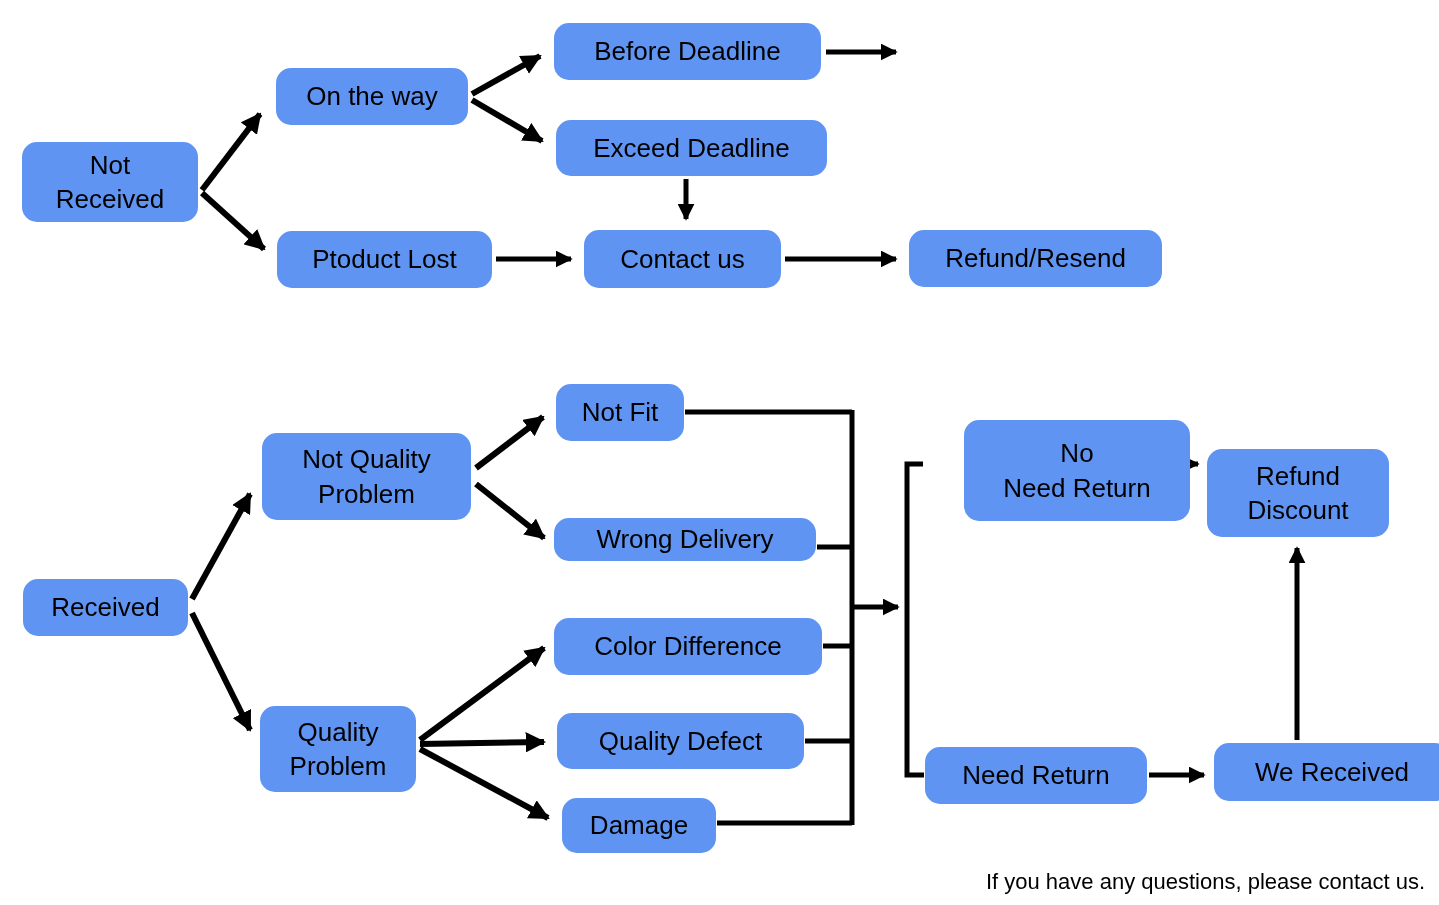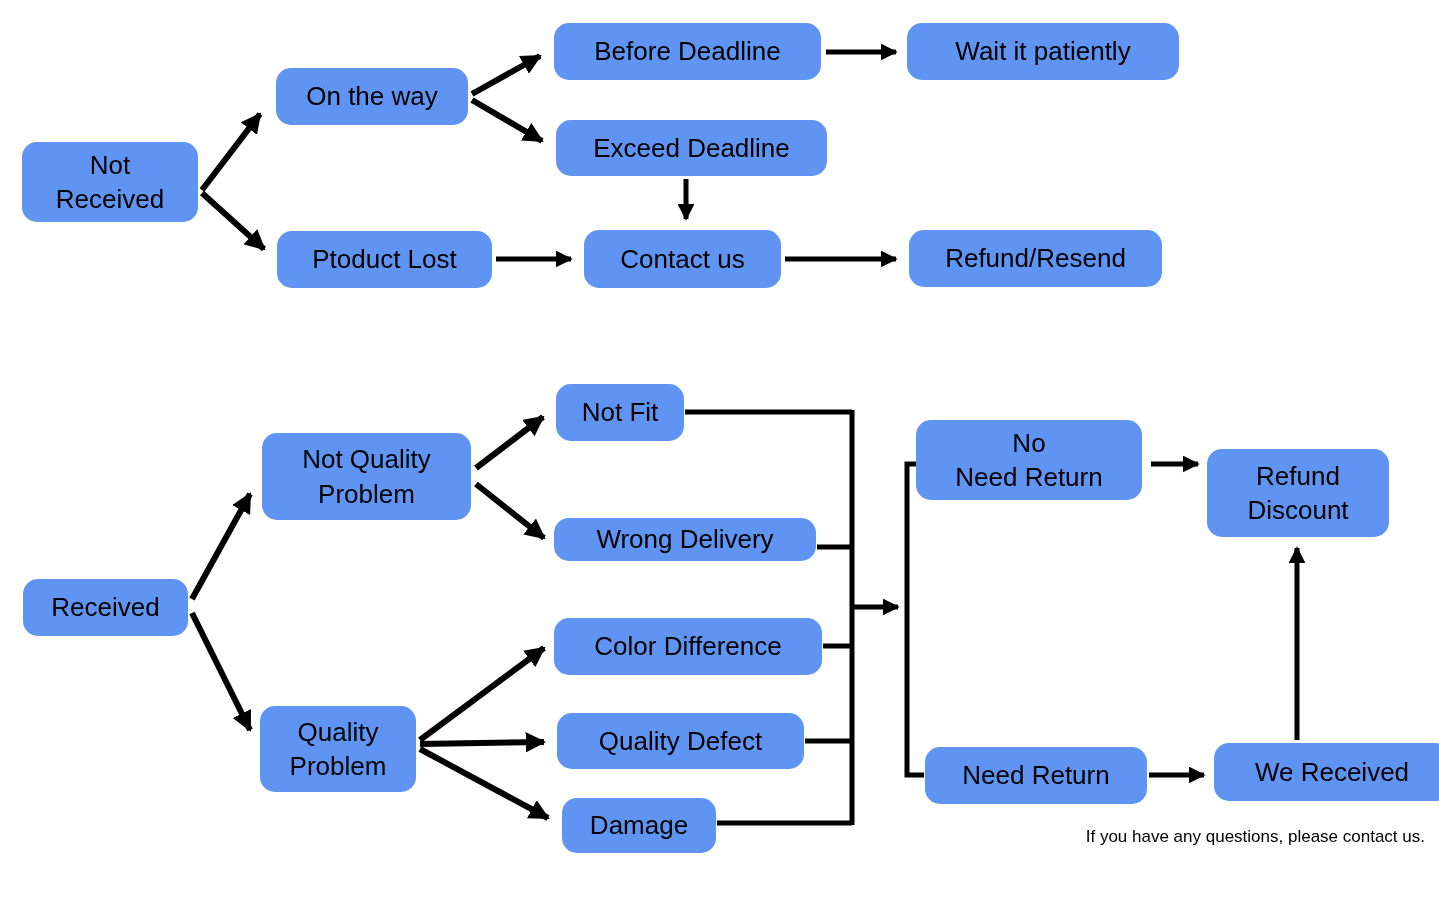--- a/index.html
+++ b/index.html
@@ -28,22 +28,22 @@
     color:var(--node-text);
     border-radius:15px;
     display:flex;align-items:center;justify-content:center;
     text-align:center;
     white-space:pre-line;
     font-size:26px;line-height:1.32;
     letter-spacing:0px;
   }
   .footer{
     position:absolute;z-index:2;
-    right:14px;top:827px;
-    font-size:17px;
+    right:14px;top:869px;
+    font-size:22px;
     color:var(--node-text);
   }
 </style>
 </head>
 <body>
 
 <div class="canvas">
 
   <svg class="wires" width="1439" height="905" viewBox="0 0 1439 905">
     <defs>
@@ -81,37 +81,36 @@
 
     <line class="wire w5" x1="1151" y1="464" x2="1198" y2="464" marker-end="url(#ah)"></line>
     <line class="wire w5" x1="1149" y1="775" x2="1204" y2="775" marker-end="url(#ah)"></line>
     <line class="wire w5" x1="1297" y1="740" x2="1297" y2="548" marker-end="url(#ah)"></line>
   </svg>
 
   <div class="node" style="left:22px;top:142px;width:176px;height:80px">Not
 Received</div>
   <div class="node" style="left:276px;top:68px;width:192px;height:57px">On the way</div>
   <div class="node" style="left:554px;top:23px;width:267px;height:57px">Before Deadline</div>
-  <div class="node" style="left:907px;top:23px;width:272px;height:57px">Wait it patiently</div>
   <div class="node" style="left:556px;top:120px;width:271px;height:56px">Exceed Deadline</div>
   <div class="node" style="left:277px;top:231px;width:215px;height:57px">Ptoduct Lost</div>
   <div class="node" style="left:584px;top:230px;width:197px;height:58px">Contact us</div>
   <div class="node" style="left:909px;top:230px;width:253px;height:57px">Refund/Resend</div>
 
   <div class="node" style="left:23px;top:579px;width:165px;height:57px">Received</div>
   <div class="node" style="left:262px;top:433px;width:209px;height:87px">Not Quality
 Problem</div>
   <div class="node" style="left:556px;top:384px;width:128px;height:57px">Not Fit</div>
   <div class="node" style="left:554px;top:518px;width:262px;height:43px">Wrong Delivery</div>
   <div class="node" style="left:554px;top:618px;width:268px;height:57px">Color Difference</div>
   <div class="node" style="left:260px;top:706px;width:156px;height:86px">Quality
 Problem</div>
   <div class="node" style="left:557px;top:713px;width:247px;height:56px">Quality Defect</div>
   <div class="node" style="left:562px;top:798px;width:154px;height:55px">Damage</div>
-  <div class="node" style="left:916px;top:420px;width:226px;height:80px">No
+  <div class="node" style="left:964px;top:420px;width:226px;height:101px">No
 Need Return</div>
   <div class="node" style="left:1207px;top:449px;width:182px;height:88px">Refund
 Discount</div>
   <div class="node" style="left:925px;top:747px;width:222px;height:57px">Need Return</div>
   <div class="node" style="left:1214px;top:743px;width:236px;height:58px">We Received</div>
 
   <div class="footer">If you have any questions, please contact us.</div>
 
 </div>
 

